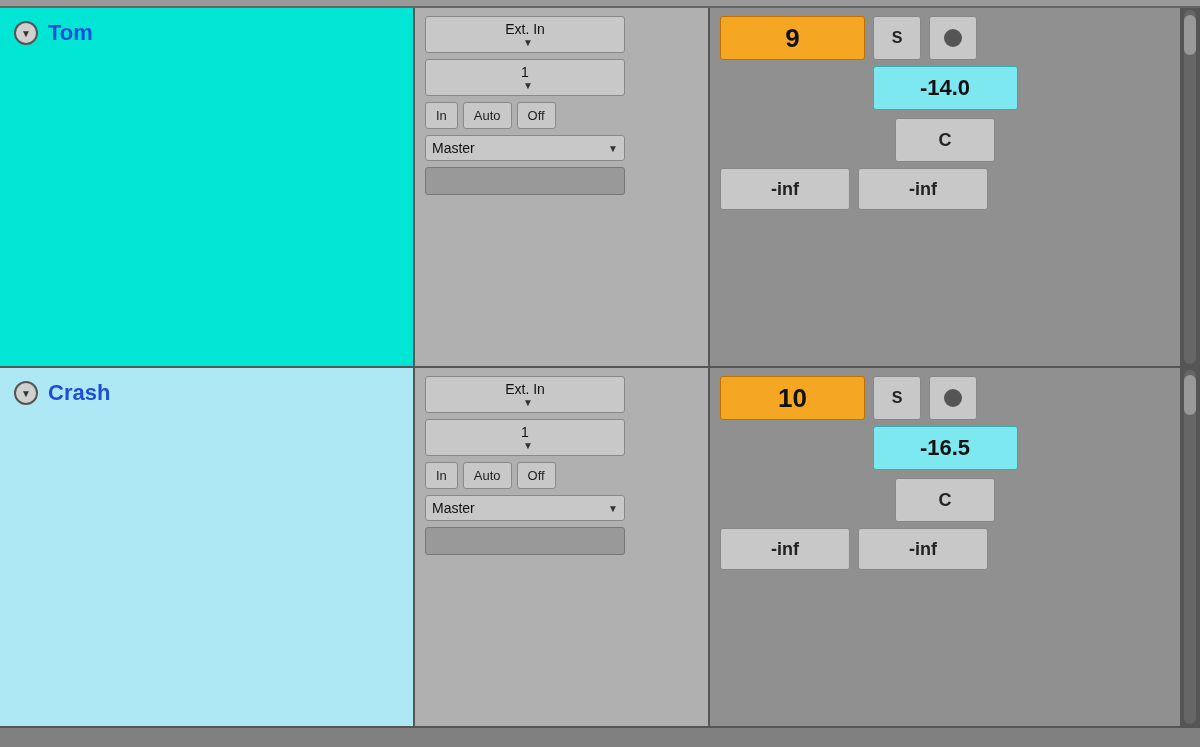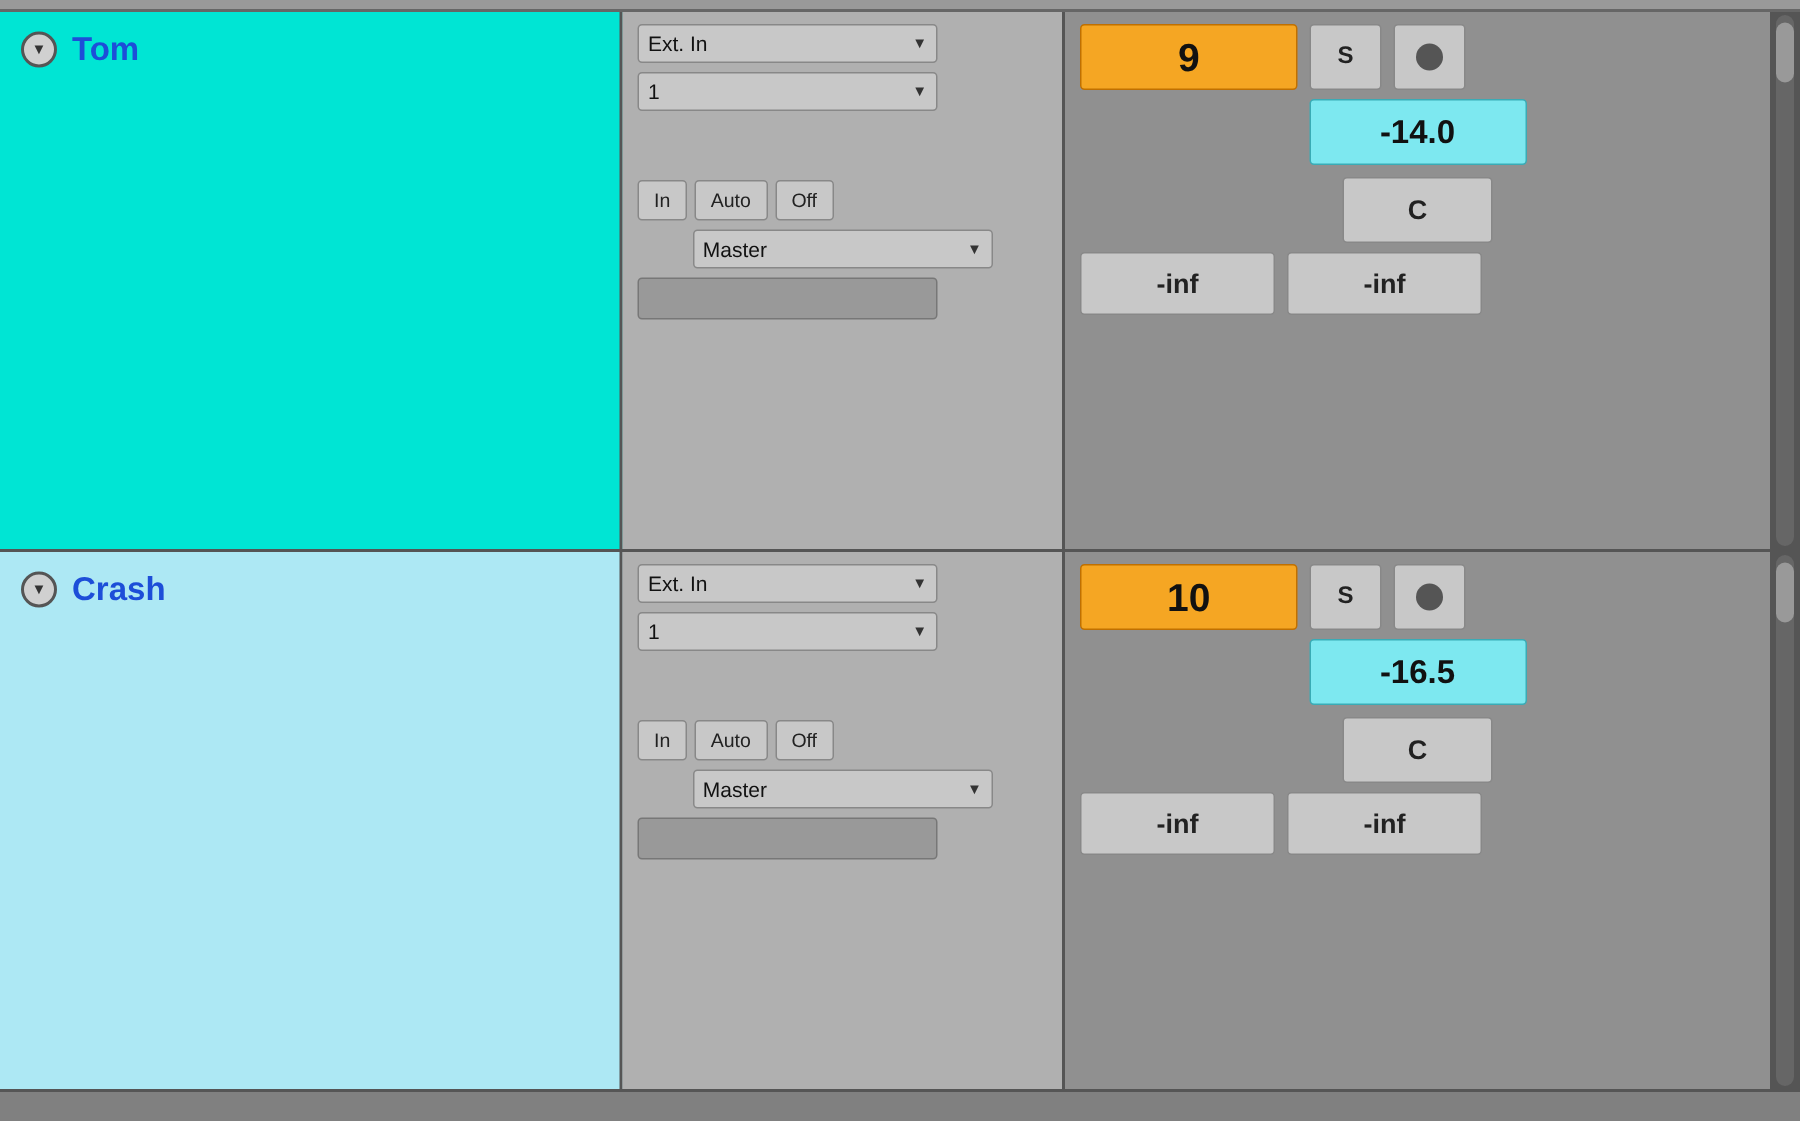--- a/index.html
+++ b/index.html
@@ -92,46 +92,45 @@
       background: #c8c8c8;
       border: 1px solid #888;
       border-radius: 3px;
       padding: 4px 6px;
       font-size: 14px;
       color: #111;
       display: flex;
       align-items: center;
       justify-content: space-between;
       cursor: pointer;
+      flex-direction: column;
     }
     .dropdown.wide { width: 200px; }
     .dropdown.narrow { width: 200px; }
     .dropdown-arrow {
       font-size: 10px;
       color: #333;
       margin-left: 6px;
     }
 
     .btn-small {
       background: #c8c8c8;
       border: 1px solid #888;
       border-radius: 3px;
       padding: 5px 10px;
       font-size: 13px;
       color: #222;
       cursor: pointer;
       white-space: nowrap;
-      margin-top: 40px;
     }
 
     .master-row {
       display: flex;
       align-items: center;
       gap: 5px;
-      justify-content: center;
     }
     .master-dropdown {
       background: #c8c8c8;
       border: 1px solid #888;
       border-radius: 3px;
       padding: 4px 6px;
       font-size: 14px;
       color: #111;
       display: flex;
       align-items: center;

